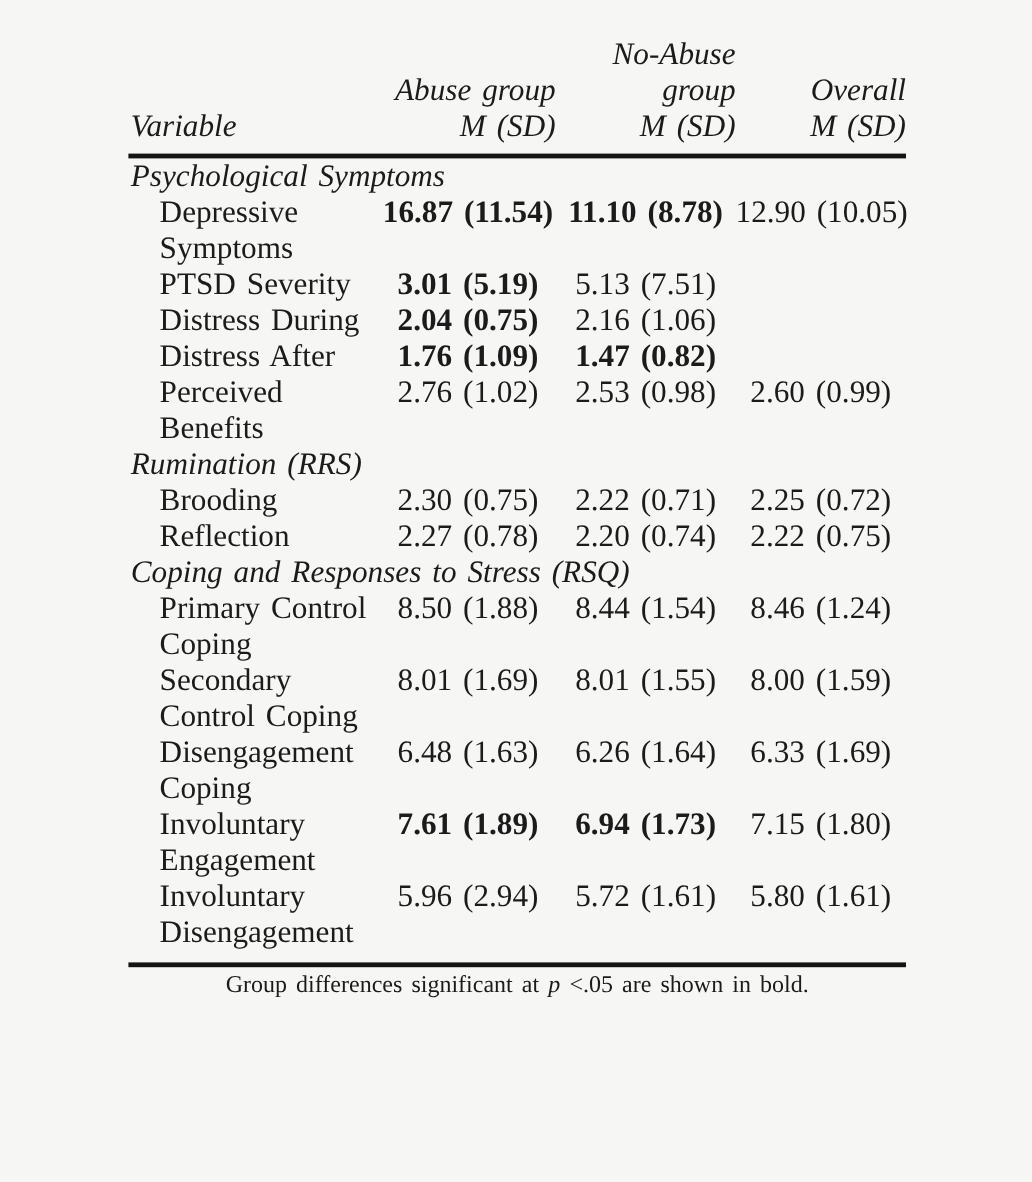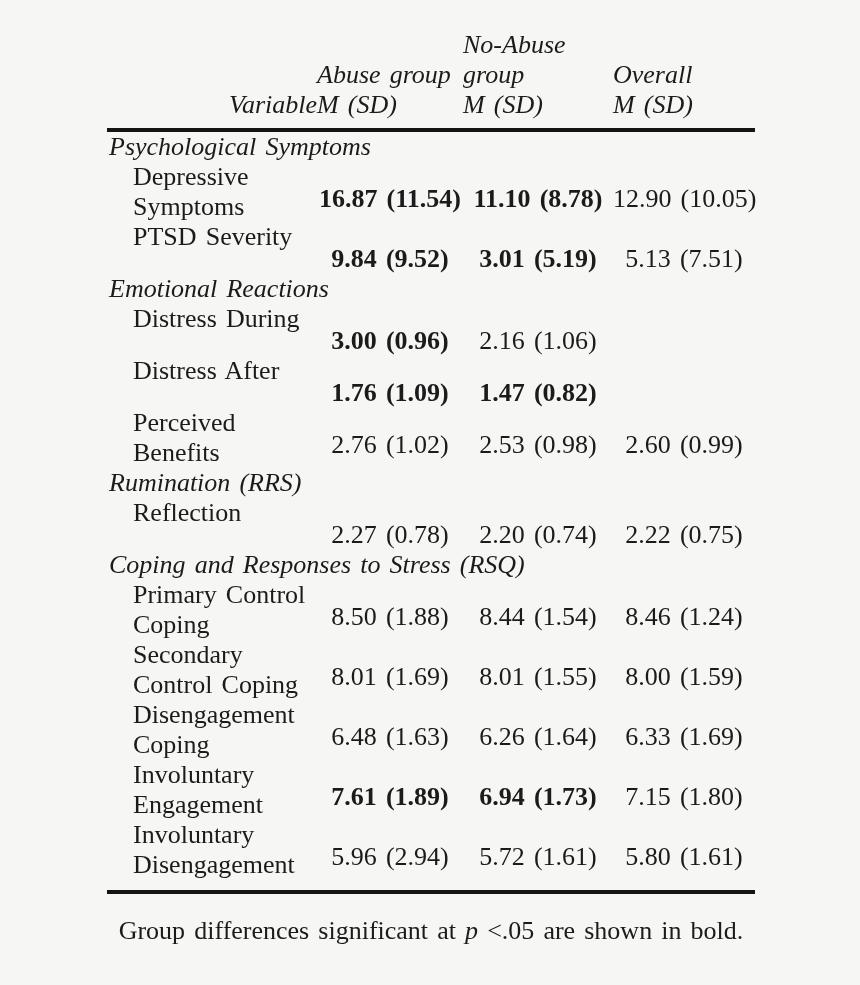--- a/index.html
+++ b/index.html
@@ -27,52 +27,50 @@
   .thead {
     display: grid;
     grid-template-columns: 210px 146px 150px 142px;
     align-items: end;
     padding-bottom: 8px;
     border-bottom: 4px solid #141414;
   }
   .th {
     font-style: italic;
     white-space: pre-line;
-    text-align: left;
+    text-align: right;
   }
-  .th.first { text-align: right; padding-left: 2px; }
+  .th.first { text-align: left; padding-left: 2px; }
   
   .section-title {
     font-style: italic;
     padding-left: 2px;
   }
   .row {
     display: grid;
     grid-template-columns: 210px 146px 150px 142px;
     align-items: start;
   }
   .row-label {
     padding-left: 26px;
     white-space: pre-line;
   }
   .cell {
     text-align: center;
     white-space: nowrap;
-    margin-top: 22px;
   }
   .cell.bold { font-weight: bold; }
   
   .bottom-rule {
     margin-top: 10px;
     border-bottom: 4px solid #141414;
   }
   .footnote {
-    margin-top: 22px;
     text-align: center;
-    font-size: 26px;
+    font-size: 20px;
   }
   .footnote .p-italic { font-style: italic; }
 </style>
 </head>
 <body>
 
 <div class="page">
   <div class="table-wrap">
 
     <div class="thead">
@@ -92,49 +90,53 @@
   <div class="row">
     <div class="row-label">Depressive
 Symptoms</div>
     <div class="cell bold">16.87 (11.54)</div>
     <div class="cell bold">11.10 (8.78)</div>
     <div class="cell">12.90 (10.05)</div>
   </div>
 
   <div class="row">
     <div class="row-label">PTSD Severity</div>
-    <div class="cell bold">9.84 (9.52)</div>
     <div class="cell bold">3.01 (5.19)</div>
     <div class="cell">5.13 (7.51)</div>
   </div>
 
-  <div class="section-title">Emotional Reactions</div>
 
   <div class="row">
     <div class="row-label">Distress During</div>
-    <div class="cell bold">3.00 (0.96)</div>
+    <div class="cell bold">2.04 (0.75)</div>
     <div class="cell">2.16 (1.06)</div>
   </div>
 
   <div class="row">
     <div class="row-label">Distress After</div>
     <div class="cell bold">1.76 (1.09)</div>
     <div class="cell bold">1.47 (0.82)</div>
   </div>
 
   <div class="row">
     <div class="row-label">Perceived
 Benefits</div>
     <div class="cell">2.76 (1.02)</div>
     <div class="cell">2.53 (0.98)</div>
     <div class="cell">2.60 (0.99)</div>
   </div>
 
   <div class="section-title">Rumination (RRS)</div>
 
+  <div class="row">
+    <div class="row-label">Brooding</div>
+    <div class="cell">2.30 (0.75)</div>
+    <div class="cell">2.22 (0.71)</div>
+    <div class="cell">2.25 (0.72)</div>
+  </div>
 
   <div class="row">
     <div class="row-label">Reflection</div>
     <div class="cell">2.27 (0.78)</div>
     <div class="cell">2.20 (0.74)</div>
     <div class="cell">2.22 (0.75)</div>
   </div>
 
   <div class="section-title">Coping and Responses to Stress (RSQ)</div>
 

